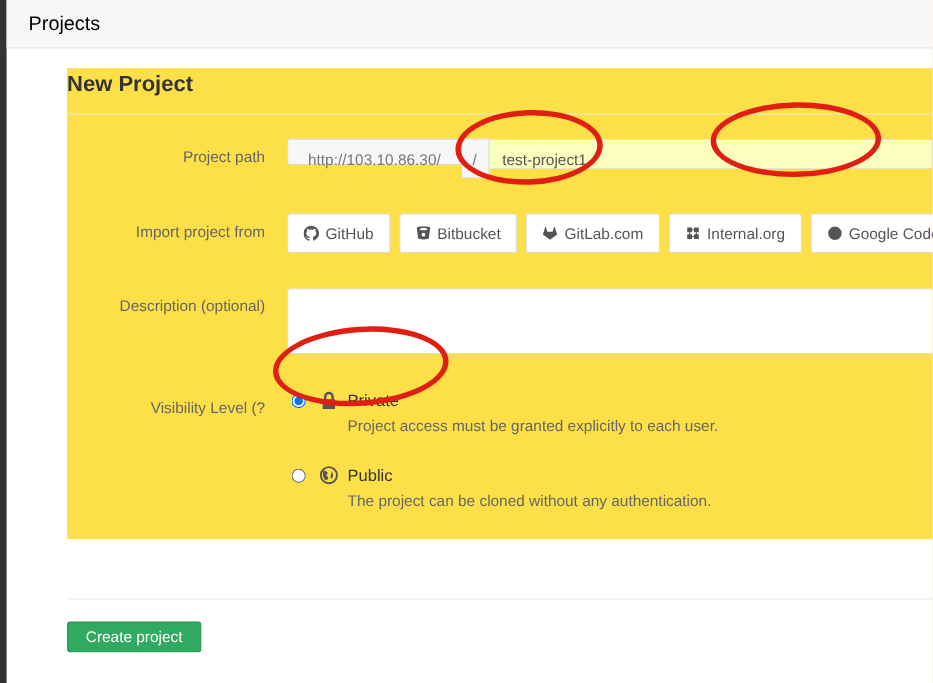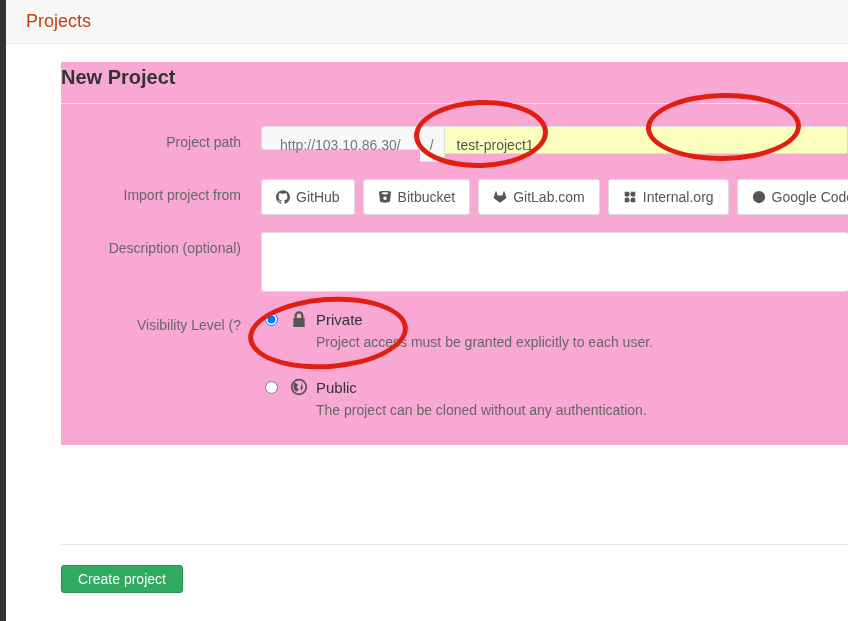--- a/index.html
+++ b/index.html
@@ -14,36 +14,36 @@
     overflow: hidden;
     position: relative;
   }
   .left-rail {
     position:absolute; left:0; top:0; bottom:0; width:6px; background:#333;
   }
   .header-bar {
     position:absolute; left:6px; right:0; top:0; height:44px;
     background:#f7f7f7; border-bottom:1px solid #e5e5e5;
     display:flex; align-items:center; padding-left:20px;
-    color:#c2410c; font-size:18px;
+    color:#000000; font-size:18px;
   }
   .content {
     position:absolute; left:6px; right:0; top:44px; bottom:0;
   }
   .panel {
     margin:18px 0 0 55px;
-    background:#f9a8d4;
+    background:#fde047;
   }
   .panel-title {
     font-size:20px; color:#333; font-weight:600;
     padding:4px 0 14px 0;
     border-bottom:1px solid #e7e7e7;
   }
   .form { padding-top:22px; }
-  .form-row { display:flex; margin-bottom:17px; }
+  .form-row { display:flex; margin-bottom:32px; }
   .form-label {
     width:200px; text-align:right; padding-right:20px;
     color:#666; padding-top:8px; flex-shrink:0;
   }
   .form-field { flex:1; display:flex; align-items:flex-start; }
   .path-host {
     height:24px; line-height:36px; padding:0 18px;
     border:1px solid #ddd; border-radius:3px 0 0 3px;
     background:#f7f7f7; color:#777;
   }

